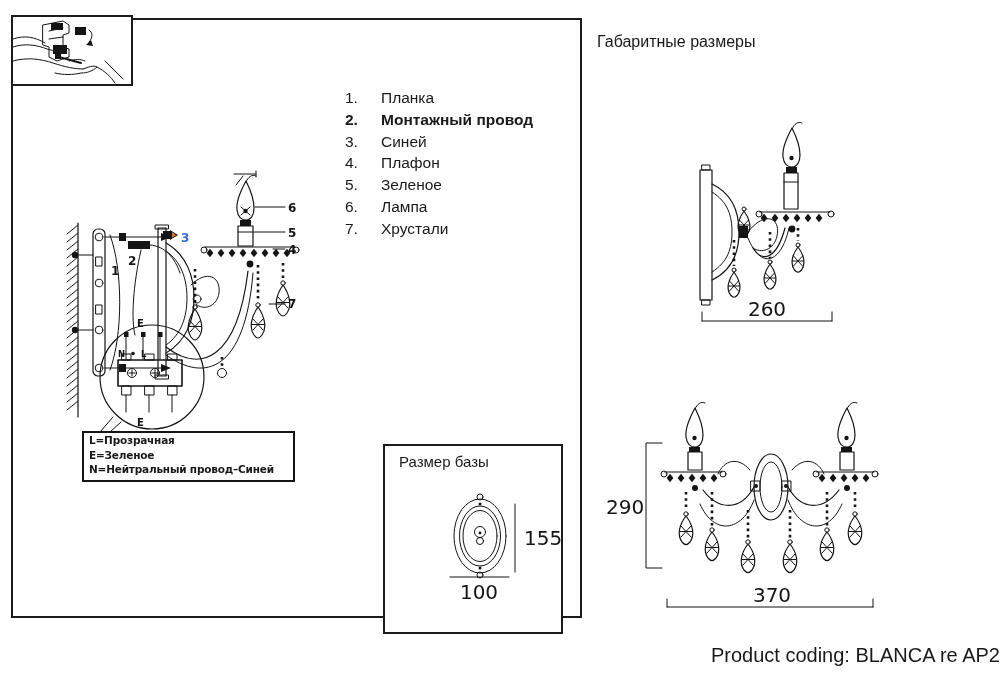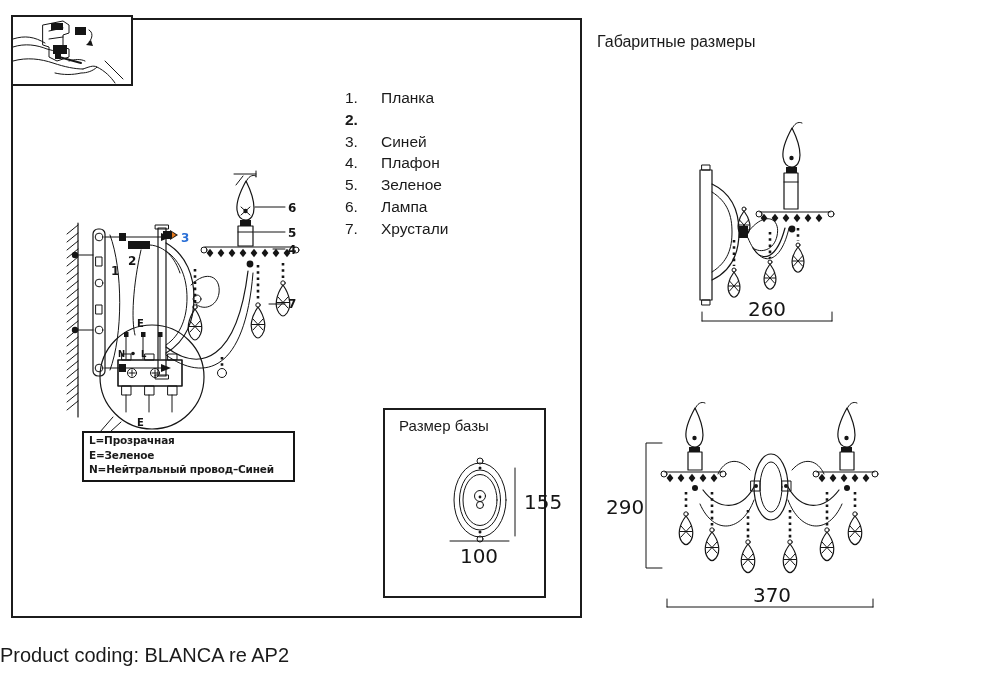--- a/index.html
+++ b/index.html
@@ -21,23 +21,23 @@
   #inset-box{left:11px;top:15px;width:122px;height:71px;z-index:2}
   #heading{position:absolute;left:597px;top:33px;font-size:16px}
   #parts-list{position:absolute;left:345px;top:87px;font-size:15.5px;line-height:21.8px}
   .pl-row{display:flex}
   .pl-num{width:18px;text-align:left}
   .pl-label{margin-left:18px}
   .pl-bold{font-weight:bold}
   #wiring-box{position:absolute;left:82px;top:431px;width:213px;border:2px solid #151515;background:#fff;
       padding:0 3px 3px 5px;font-family:"DejaVu Sans",sans-serif;font-size:10.5px;font-weight:bold;
       line-height:14.6px;letter-spacing:-0.2px;z-index:3;box-sizing:border-box}
-  #base-box{left:383px;top:408px;width:163px;height:190px}
+  #base-box{left:383px;top:444px;width:180px;height:190px}
   #base-title{position:absolute;left:14px;top:7px;font-size:15px}
-  #footer{position:absolute;left:0;top:644px;width:1000px;text-align:left;font-size:20px}
+  #footer{position:absolute;left:0;top:644px;width:1000px;text-align:right;font-size:20px}
 </style>
 </head>
 <body>
 
 <div id="main-box" class="box"></div>
 
 <div id="inset-box" class="box"></div>
 <svg class="art" style="left:13px;top:17px;z-index:3" width="118" height="67" viewBox="0 0 118 67">
   <g class="la lt">
     <path d="M30,8 L50,4 L56,8 L56,16 L50,18 L50,30 L56,32 L56,40 L44,44 L36,40 L36,30 L30,28 Z"></path>
@@ -63,20 +63,21 @@
 
 <div id="heading">Габаритные размеры</div>
 
 <div id="parts-list">
   <div class="pl-row">
       <span class="pl-num">1.</span>
       <span class="pl-label">Планка</span>
     </div>
   <div class="pl-row pl-bold">
       <span class="pl-num">2.</span>
+      <span class="pl-label">Монтажный провод</span>
     </div>
   <div class="pl-row">
       <span class="pl-num">3.</span>
       <span class="pl-label">Синей</span>
     </div>
   <div class="pl-row">
       <span class="pl-num">4.</span>
       <span class="pl-label">Плафон</span>
     </div>
   <div class="pl-row">

